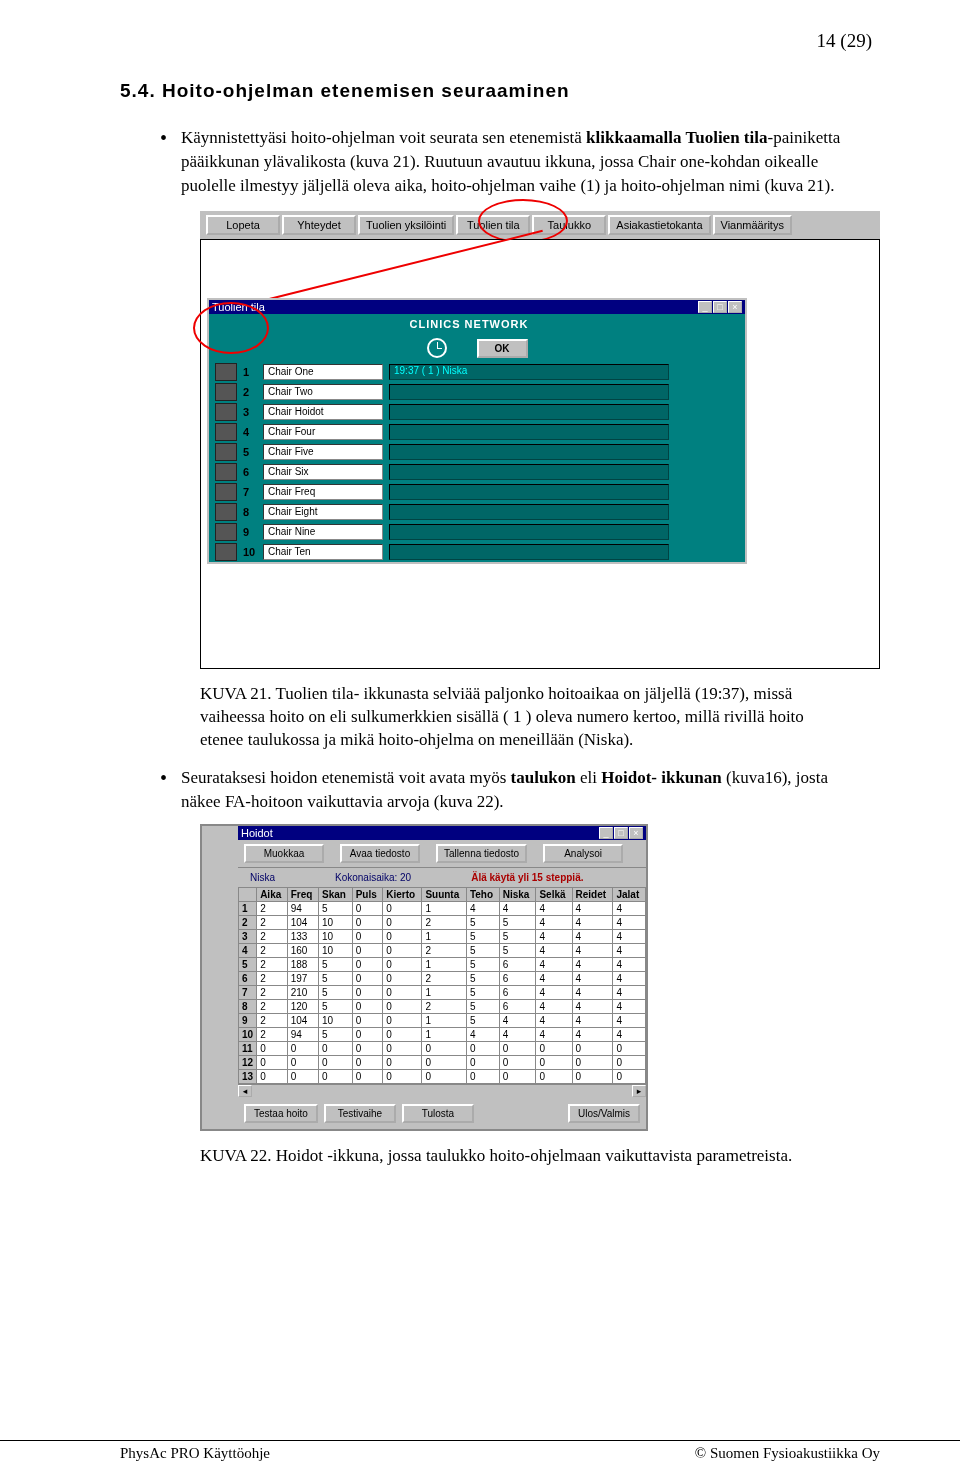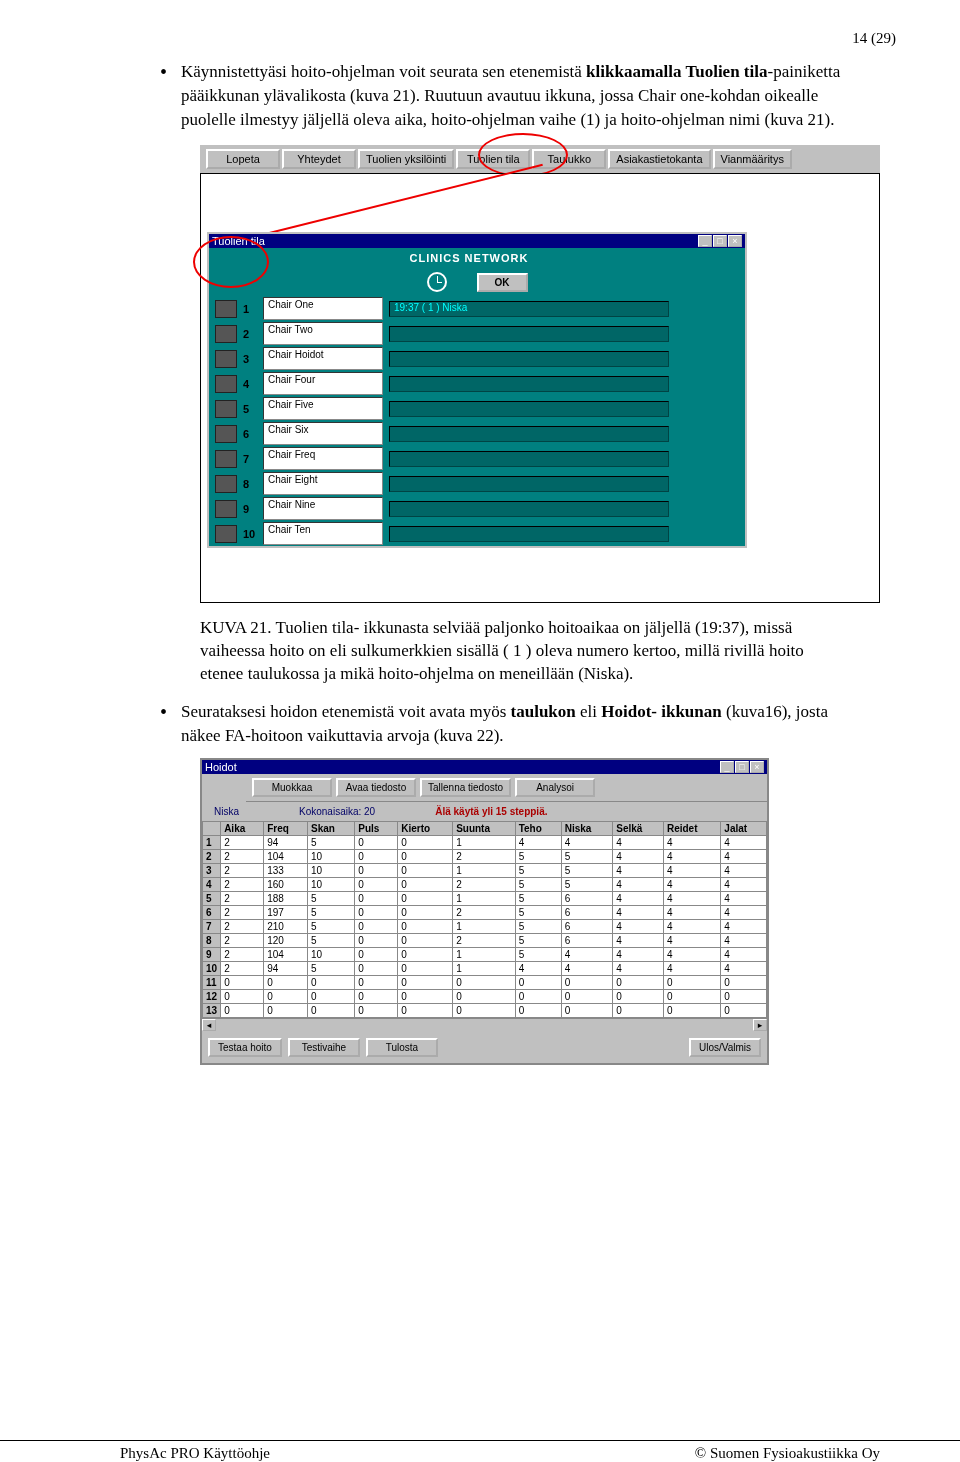--- a/index.html
+++ b/index.html
@@ -11,22 +11,22 @@
     width: 960px;
   }
   .page {
     padding: 60px 80px 20px 120px;
     min-height: 1420px;
     position: relative;
   }
   .page-num {
     position: absolute;
     top: 30px;
-    right: 64px;
-    font-size: 15px;
+    right: 88px;
+    font-size: 19px;
   }
   .heading {
     font-family: Arial, Helvetica, sans-serif;
     font-weight: bold;
     font-size: 19px;
     letter-spacing: 1px;
     margin: 20px 0 24px 0;
   }
   .bullets {
     margin-left: 40px;
@@ -154,21 +154,21 @@
   .chairrow .num {
     color: #000;
     font-size: 11px;
     width: 14px;
     font-weight: bold;
   }
   .chairrow .name {
     background: #fff;
     border: 1px inset #888;
     width: 120px;
-    height: 23px;
+    height: 16px;
     font-size: 10px;
     padding: 1px 4px;
     color: #000;
   }
   .chairrow .slot {
     background: #006666;
     border: 1px inset #004444;
     height: 16px;
     width: 280px;
     font-size: 10px;
@@ -178,31 +178,31 @@
   .red-line {
     position: absolute;
     height: 2px;
     background: #e00;
     transform-origin: 0 0;
   }
 
   
   .fig22 {
     margin: 10px 0 8px 80px;
-    width: 569px;
+    width: 448px;
     font-family: "MS Sans Serif", Arial, sans-serif;
     background: #c0c0c0;
     border: 2px solid #888;
+    padding-left: 36px;
   }
   .fig22 .submenus {
     display: flex;
-    gap: 4px;
+    gap: 16px;
     padding: 4px 6px;
     border-bottom: 1px solid #888;
-    margin-left: 44px;
   }
   .fig22 .submenus .mbtn {
     background: #c0c0c0;
     border: 2px outset #fff;
     font-size: 10px;
     padding: 2px 6px;
     min-width: 80px;
     text-align: center;
   }
   .fig22 .statusline {
@@ -272,20 +272,21 @@
   }
 
   b.inline { font-weight: bold; }
 </style>
 </head>
 <body>
 
 <div class="page">
   <div class="page-num">14 (29)</div>
 
+  <div class="heading">5.4. Hoito-ohjelman etenemisen seuraaminen</div>
 
   <div class="bullets">
     <div class="bullet">
       <span class="dot">•</span>
       <span>
         <span>Käynnistettyäsi hoito-ohjelman voit seurata sen etenemistä </span><b class="inline">klikkaamalla Tuolien tila</b><span>-painiketta pääikkunan ylävalikosta (kuva 21). Ruutuun avautuu ikkuna, jossa Chair one-kohdan oikealle puolelle ilmestyy jäljellä oleva aika, hoito-ohjelman vaihe (1) ja hoito-ohjelman nimi (kuva 21).</span>
       </span>
     </div>
   </div>
 
@@ -628,19 +629,20 @@
     <div class="fig22-footer">
       <div class="group">
         <div class="fbtn">Testaa hoito</div>
         <div class="fbtn">Testivaihe</div>
         <div class="fbtn">Tulosta</div>
       </div>
       <div class="fbtn">Ulos/Valmis</div>
     </div>
   </div>
 
+  <div class="caption">KUVA 22. Hoidot -ikkuna, jossa taulukko hoito-ohjelmaan vaikuttavista parametreista.</div>
 
 </div>
 
 <div class="page-footer">
   <span>PhysAc PRO Käyttöohje</span>
   <span>© Suomen Fysioakustiikka Oy</span>
 </div>
 
 </body></html>

